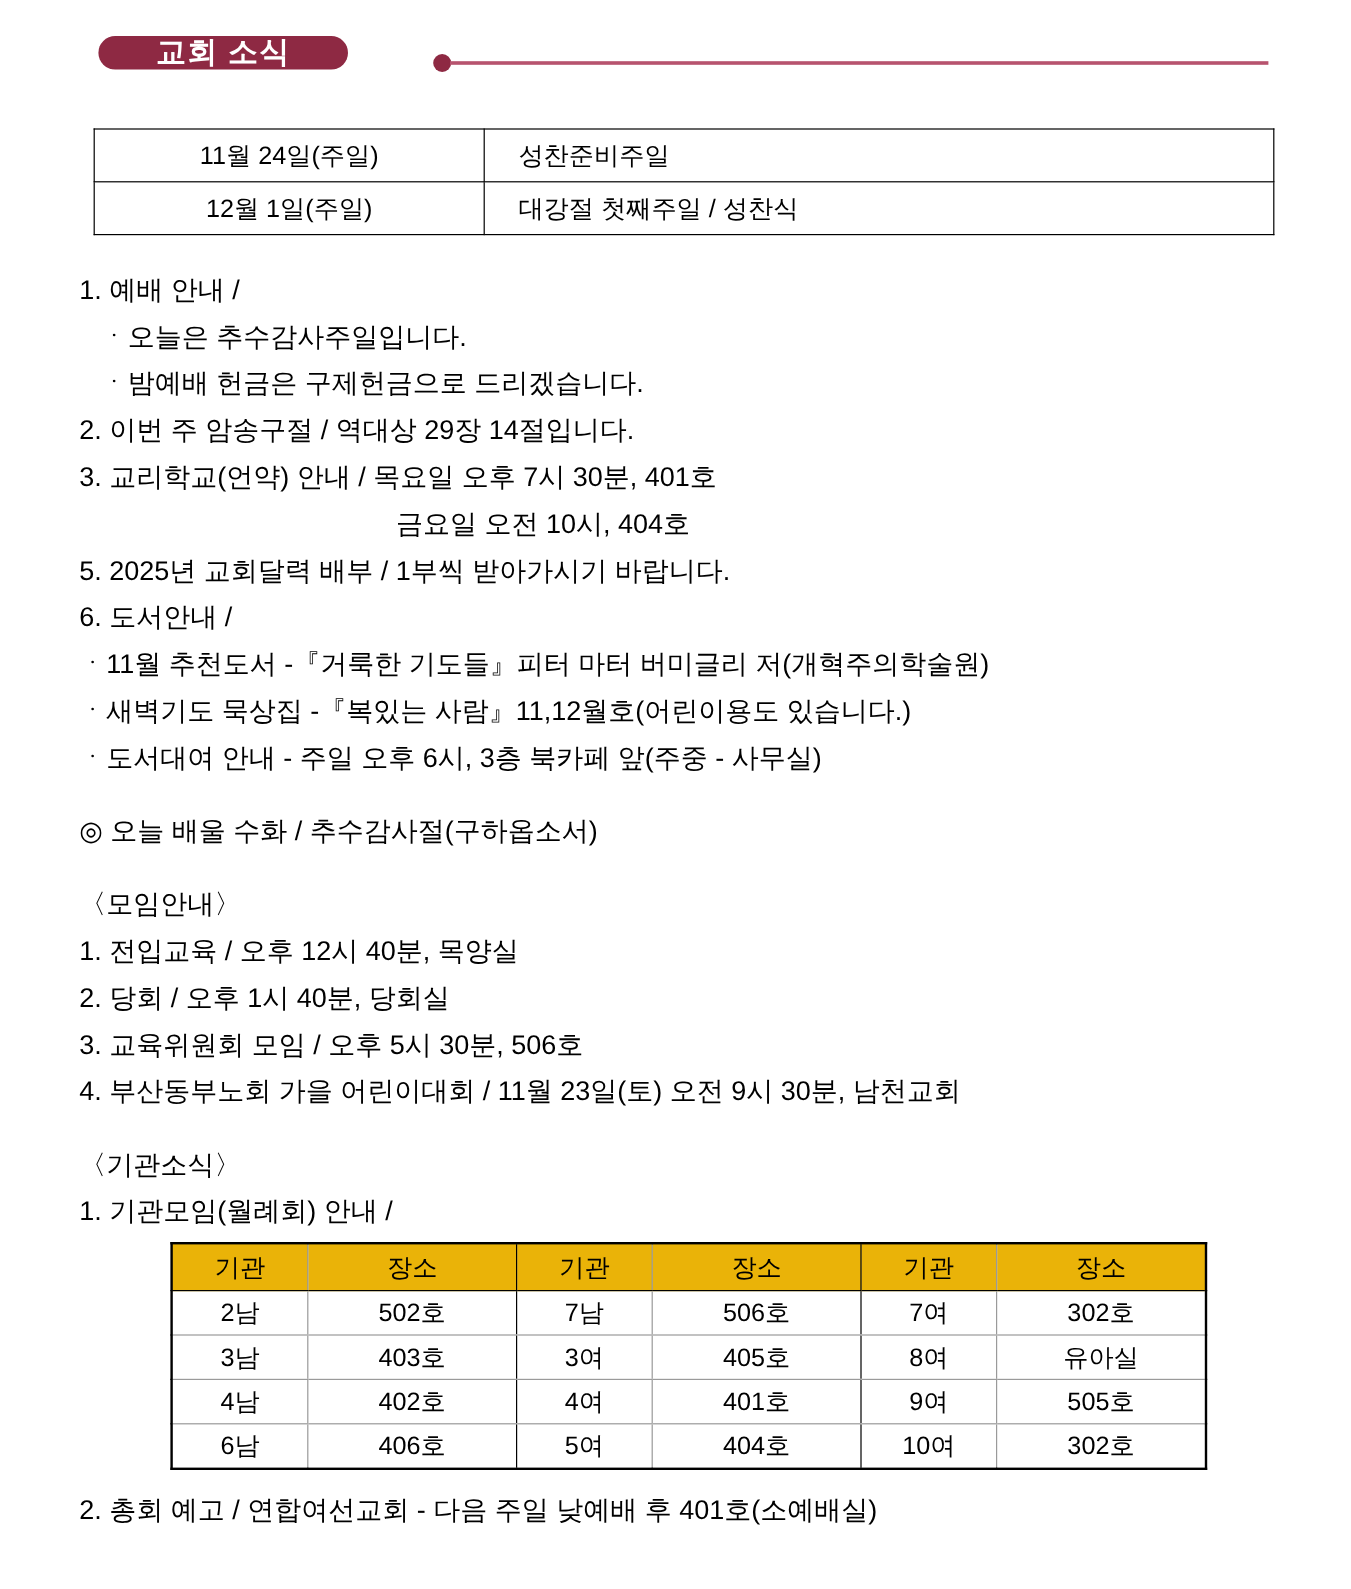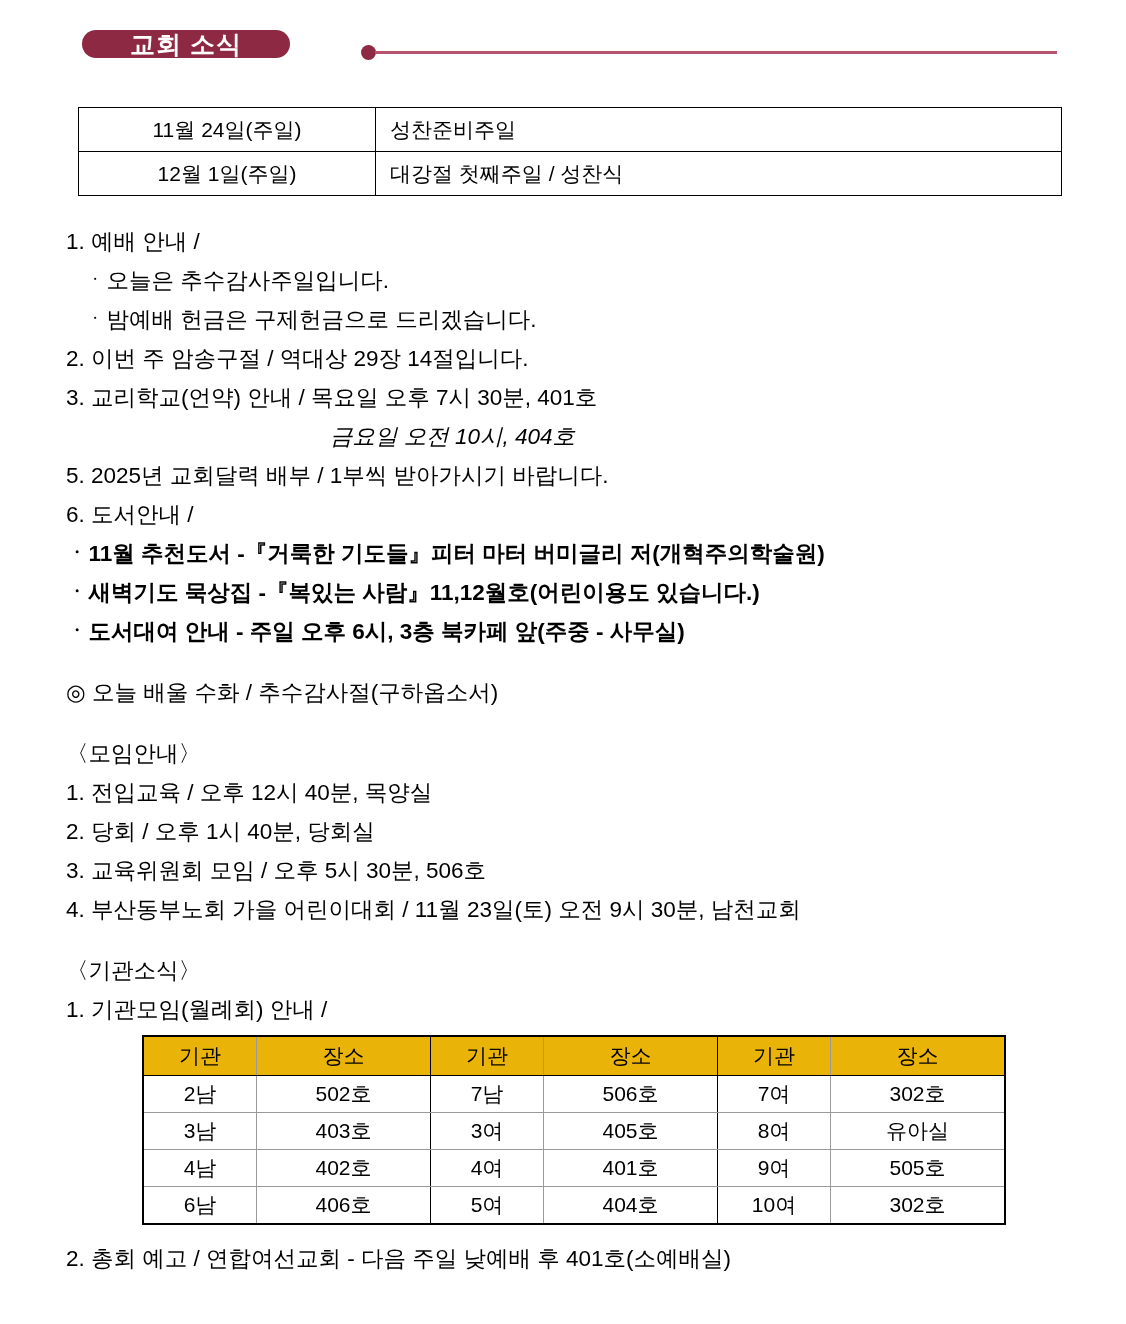--- a/index.html
+++ b/index.html
@@ -67,21 +67,21 @@
     left: 78px;
     top: 107px;
     width: 984px;
     border-collapse: collapse;
     table-layout: fixed;
   }
   .schedule-table td {
     border: 1.6px solid #000000;
     height: 43px;
     font-size: 21px;
-    padding: 0 14px;
+    padding: 0 28px;
     vertical-align: middle;
   }
   .schedule-date {
     width: 268px;
     text-align: center;
   }
   .schedule-desc {
     text-align: left;
     padding-left: 22px;
   }
@@ -96,25 +96,23 @@
   .line {
     font-size: 22.5px;
     line-height: 39px;
     padding-left: 66px;
     white-space: pre;
   }
   .line.sub {
     padding-left: 84px;
   }
   .line.sub2 {
-    font-weight: bold;
   }
   .line.indent-cont {
     padding-left: 330px;
-    font-style: italic;
   }
   .spacer-sm { height: 14px; }
   .spacer-md { height: 22px; }
 
   
   .org-table-wrap {
     padding-left: 142px;
     padding-top: 6px;
   }
   .org-table {

